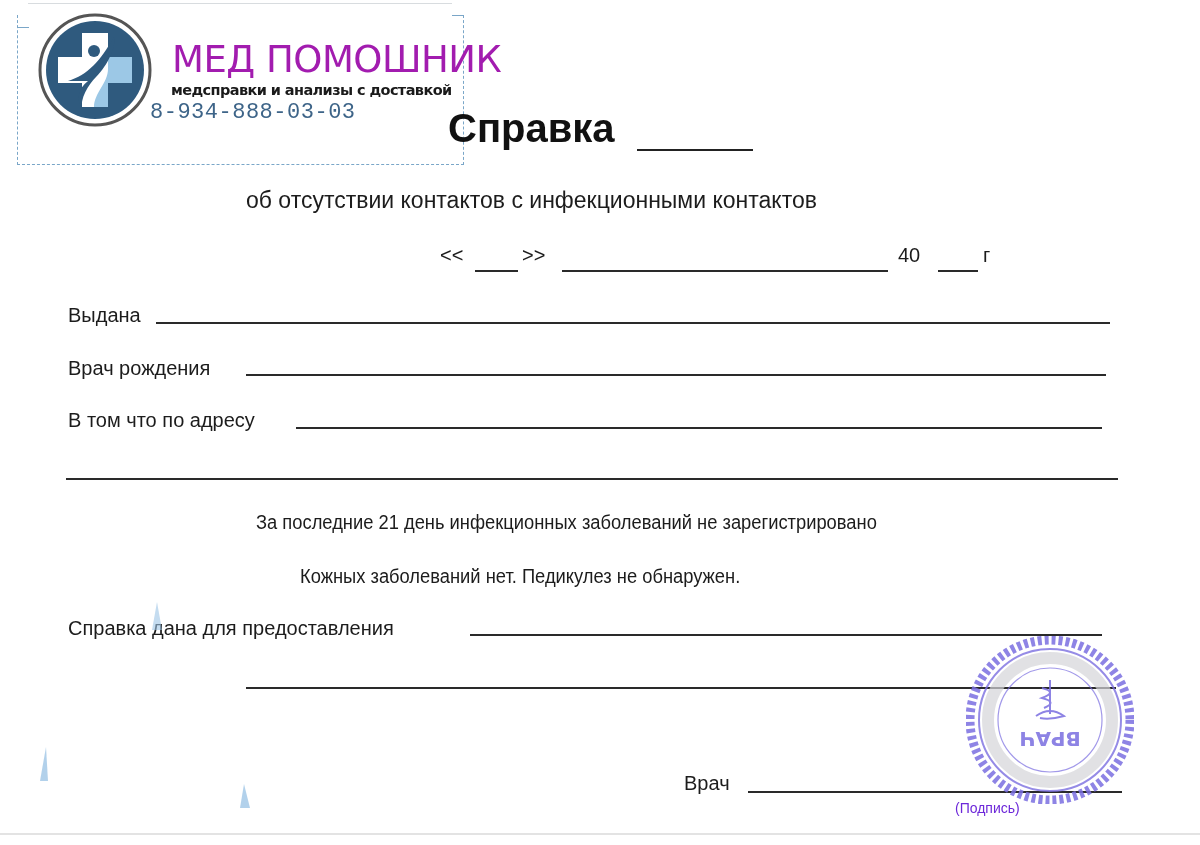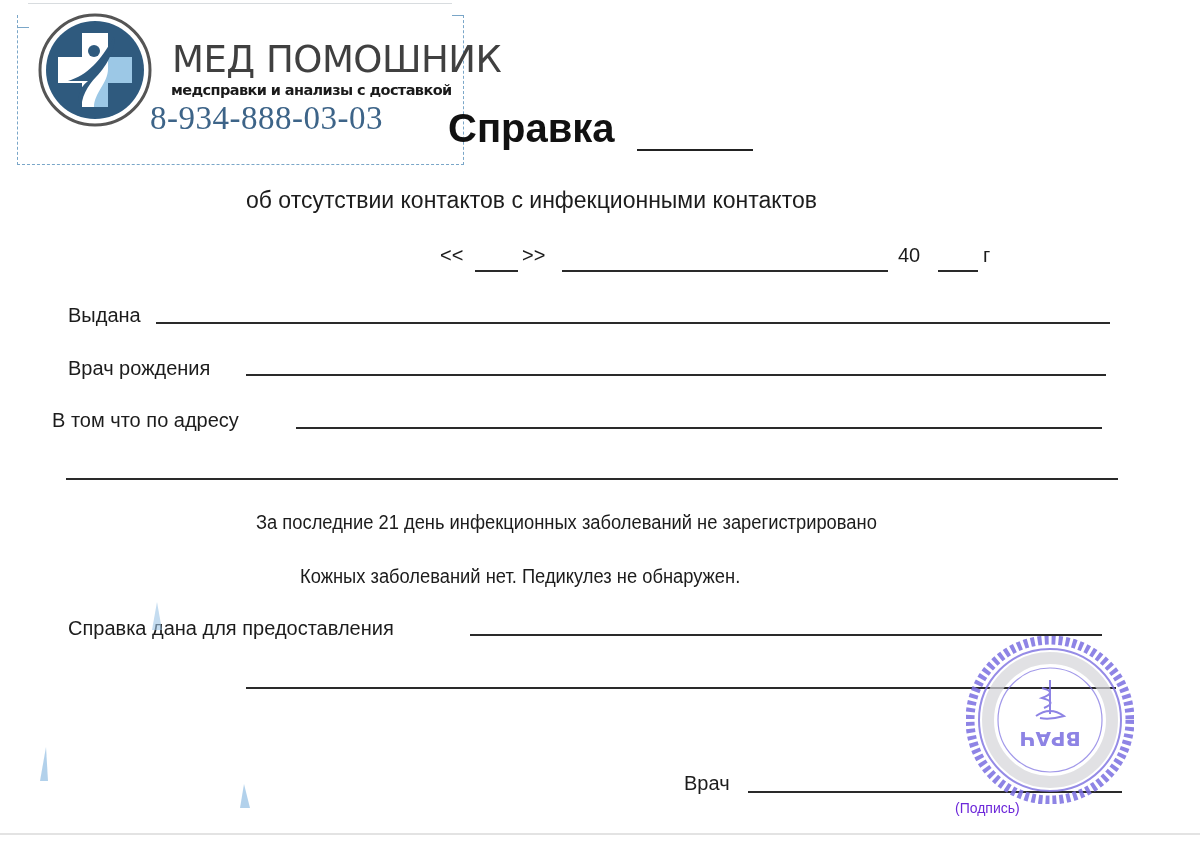--- a/index.html
+++ b/index.html
@@ -12,30 +12,30 @@
     .bottom-rule { left:0; top:833px; width:1200px; height:2px; background:#e3e3e3; }
     .logo-box {
       left:17px; top:15px; width:447px; height:150px;
       border:1px dashed #7aa6c8; border-top:none; border-right:1px dashed #7aa6c8;
       box-sizing:border-box;
     }
     .logo-box-tl { left:17px; top:27px; width:12px; height:1px; background:#7aa6c8; }
     .logo-box-tr { left:452px; top:15px; width:12px; height:1px; background:#7aa6c8; }
     .logo-circle { left:38px; top:13px; width:114px; height:114px; }
     .brand-name {
-      left:172px; top:38px; font-size:37px; color:#404040; letter-spacing:-0.5px;
+      left:172px; top:38px; font-size:37px; color:#a21caf; letter-spacing:-0.5px;
       font-family:"DejaVu Sans", sans-serif; font-weight:normal; white-space:nowrap;text-align:right;
     }
     .brand-tagline {
       left:152px; top:82px; font-size:14.5px; color:#1a1a1a; font-weight:bold;
       letter-spacing:-0.6px; white-space:nowrap; font-family:"DejaVu Sans", sans-serif;margin-left:19px;
     }
     .brand-phone {
-      left:150px; top:100px; font-size:33px; color:#3d6488; white-space:nowrap;
-      font-family:Liberation Serif, serif; letter-spacing:0.5px;
+      left:150px; top:100px; font-size:22px; color:#3d6488; white-space:nowrap;
+      font-family:Liberation Mono, monospace; letter-spacing:0.5px;
     }
     .title {
       left:448px; top:106px; font-size:40px; font-weight:bold; white-space:nowrap; color:#111;
     }
     .title-blank { left:637px; top:149px; width:116px; height:2px; background:#222; }
     .subtitle { left:246px; top:187px; font-size:23px; white-space:nowrap; color:#1c1c1c; }
     .line { height:2px; background:#2a2a2a; }
     .label { font-size:20px; white-space:nowrap; color:#1c1c1c; }
     .date-open { left:440px; top:244px; }
     .date-day-blank { left:475px; top:270px; width:43px; }
@@ -83,21 +83,21 @@
 <div class="abs label date-year-prefix">40</div>
 <div class="abs line date-year-blank"></div>
 <div class="abs label date-year-suffix">г</div>
 
 <div class="abs label" style="left:68px; top:304px;">Выдана</div>
 <div class="abs line" style="left:156px; top:322px; width:954px;"></div>
 
 <div class="abs label" style="left:68px; top:357px;">Врач рождения</div>
 <div class="abs line" style="left:246px; top:374px; width:860px;"></div>
 
-<div class="abs label" style="left:52px; top:409px;">В том что по адресу</div>
+<div class="abs label" style="left:68px; top:409px;">В том что по адресу</div>
 <div class="abs line" style="left:296px; top:427px; width:806px;"></div>
 <div class="abs line" style="left:66px; top:478px; width:1052px;"></div>
 
 <div class="abs statement" style="left:256px; top:511px;">За последние 21 день инфекционных заболеваний не зарегистрировано</div>
 <div class="abs statement" style="left:300px; top:565px;">Кожных заболеваний нет. Педикулез не обнаружен.</div>
 
 <div class="abs label" style="left:68px; top:617px;">Справка дана для предоставления</div>
 <div class="abs line" style="left:470px; top:634px; width:632px;"></div>
 <div class="abs line" style="left:246px; top:687px; width:870px;"></div>
 

